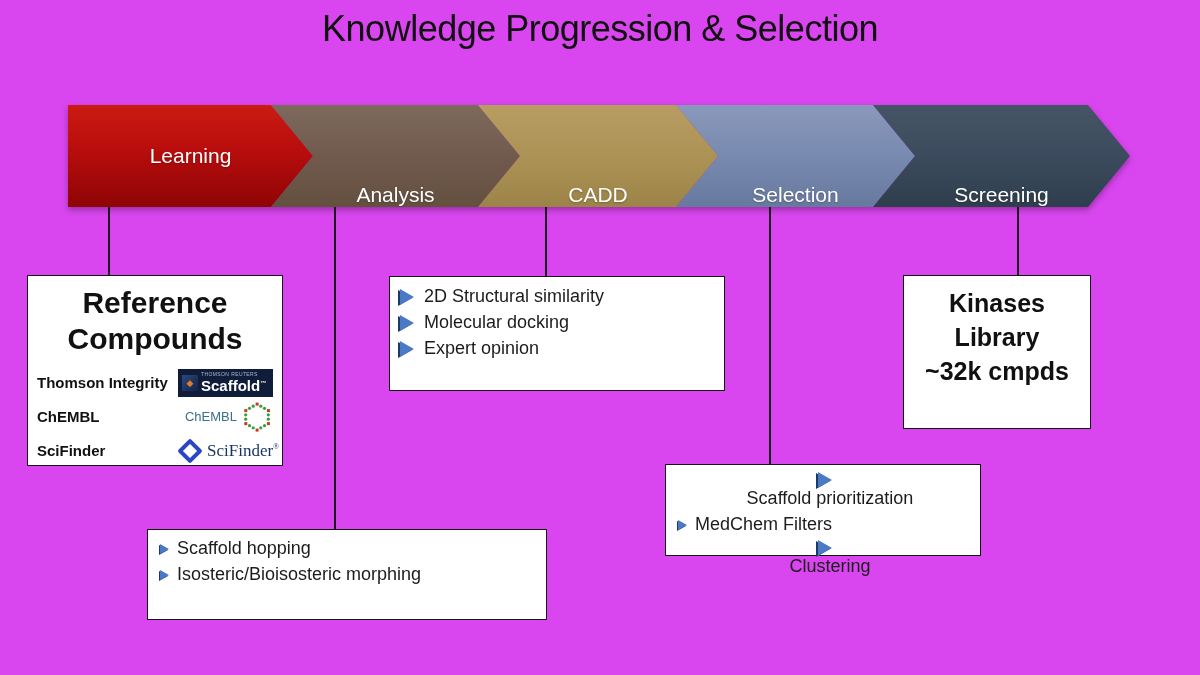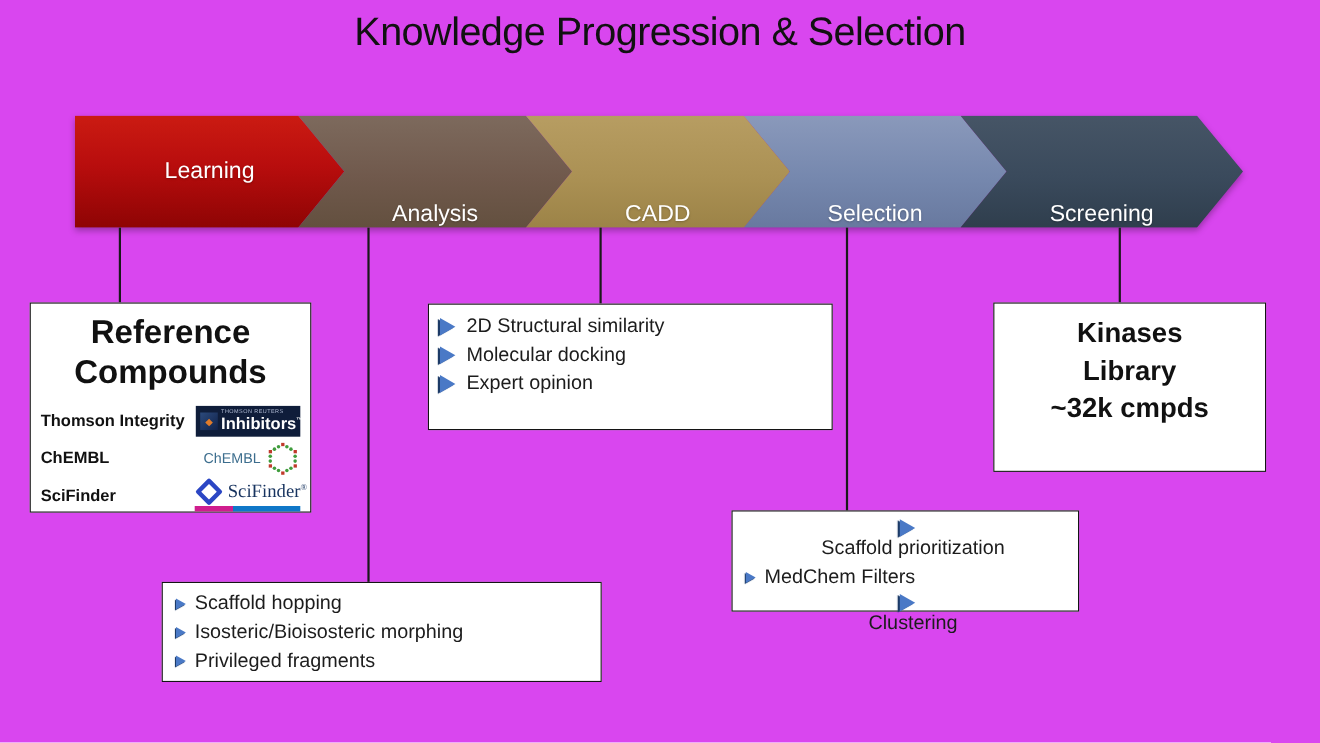--- a/index.html
+++ b/index.html
@@ -29,22 +29,22 @@
   .chev-learning {left:0;   width:245px;background:linear-gradient(180deg,#cb1b12 0%,#b80d0d 45%,#8e0404 100%);}
   .chev-analysis {left:203px;width:249px;background:linear-gradient(180deg,#7d6a5d 0%,#70594c 55%,#63503f 100%);}
   .chev-cadd     {left:410px;width:240px;background:linear-gradient(180deg,#b79d62 0%,#ab9154 55%,#9c8347 100%);}
   .chev-selection{left:608px;width:239px;background:linear-gradient(180deg,#8a99bb 0%,#7688ae 55%,#68799f 100%);}
   .chev-screening{left:805px;width:257px;background:linear-gradient(180deg,#465566 0%,#3a4a5c 55%,#2f3e4d 100%);}
   
   .conn{position:absolute;width:1.5px;background:#1a1a1a;}
   
   .box{position:absolute;background:#fff;border:1.5px solid #141414;box-sizing:border-box;}
   .box-ref{left:27px;top:275px;width:256px;height:191px;}
-  .box-cadd{left:389px;top:276px;width:368px;height:115px;padding:9px 8px 0 10px;}
-  .box-kinases{left:903px;top:275px;width:248px;height:154px;text-align:center;padding-top:10px;}
+  .box-cadd{left:389px;top:276px;width:336px;height:115px;padding:9px 8px 0 10px;}
+  .box-kinases{left:903px;top:275px;width:188px;height:154px;text-align:center;padding-top:10px;}
   .box-selection{left:665px;top:464px;width:316px;height:92px;padding:7px 6px 0 6px;}
   .box-analysis{left:147px;top:529px;width:400px;height:91px;padding:8px 6px 0 10px;}
   
   .ref-title{font-size:30px;font-weight:bold;text-align:center;line-height:36px;margin-top:9px;color:#111;}
   .ref-rows{margin-top:10px;padding:0 9px;display:flex;flex-direction:column;gap:3px;}
   .ref-row{display:flex;justify-content:space-between;align-items:center;height:31px;}
   .ref-name{font-size:15px;font-weight:bold;color:#111;white-space:nowrap;}
   
   .item{display:flex;align-items:center;margin-bottom:5px;}
   .tri{width:0;height:0;border-style:solid;border-color:transparent;flex:0 0 auto;
@@ -62,21 +62,21 @@
   .int-icon{width:16px;height:16px;background:linear-gradient(135deg,#2c4a7c,#10224a);
       display:grid;place-items:center;font-size:9px;color:#e07b2a;flex:0 0 auto;}
   .int-col{display:flex;flex-direction:column;line-height:1;}
   .int-brand{font-size:5px;letter-spacing:0.4px;color:#aeb9d2;margin-bottom:1px;white-space:nowrap;}
   .int-name{font-size:15px;font-weight:bold;color:#ffffff;white-space:nowrap;}
   .int-name sup{font-size:6px;}
   
   .logo-chembl{display:flex;align-items:center;gap:5px;}
   .chembl-text{font-size:13px;color:#3d6e8e;font-weight:400;}
   
-  .logo-scifinder{display:flex;flex-direction:column;width:96px;}
+  .logo-scifinder{display:flex;flex-direction:row;width:96px;}
   .sf-row{display:flex;align-items:center;gap:6px;padding-left:2px;}
   .sf-diamond{width:10px;height:10px;border:4px solid #2b46c4;transform:rotate(45deg);
       border-radius:2px;background:#fff;flex:0 0 auto;margin:2px;}
   .sf-name{font-family:"Liberation Serif",serif;font-size:17px;color:#17335f;white-space:nowrap;}
   .sf-name sup{font-size:8px;}
   .sf-bar{height:4.5px;margin-top:2px;background:linear-gradient(90deg,#cf1d8e 0%,#cf1d8e 36%,#0f77c8 36%,#0f77c8 100%);}
 </style>
 </head>
 <body>
 
@@ -110,21 +110,21 @@
 
   <div class="box box-ref">
     <div class="ref-title">Reference Compounds</div>
     <div class="ref-rows">
       <div class="ref-row">
         <span class="ref-name">Thomson Integrity</span>
         <span class="logo-integrity">
           <span class="int-icon">◆</span>
           <span class="int-col">
             <span class="int-brand">THOMSON REUTERS</span>
-            <span class="int-name"><span>Inhibitors</span><sup>™</sup></span>
+            <span class="int-name"><span>Scaffold</span><sup>™</sup></span>
           </span>
         </span>
       </div>
       <div class="ref-row">
         <span class="ref-name">ChEMBL</span>
         <span class="logo-chembl">
           <span class="chembl-text">ChEMBL</span>
           <svg width="31" height="34" viewBox="0 0 31 34">
             <g fill="#c0392b">
               <rect x="13.6" y="2.6" width="3" height="3"></rect>
@@ -202,19 +202,15 @@
 
   <div class="box box-analysis">
     <div class="item ind2">
       <span class="tri small"></span>
       <span class="item-text">Scaffold hopping</span>
     </div>
     <div class="item ind2">
       <span class="tri small"></span>
       <span class="item-text">Isosteric/Bioisosteric morphing</span>
     </div>
-    <div class="item ind2">
-      <span class="tri small"></span>
-      <span class="item-text">Privileged fragments</span>
-    </div>
   </div>
 
 </div>
 
 </body></html>

